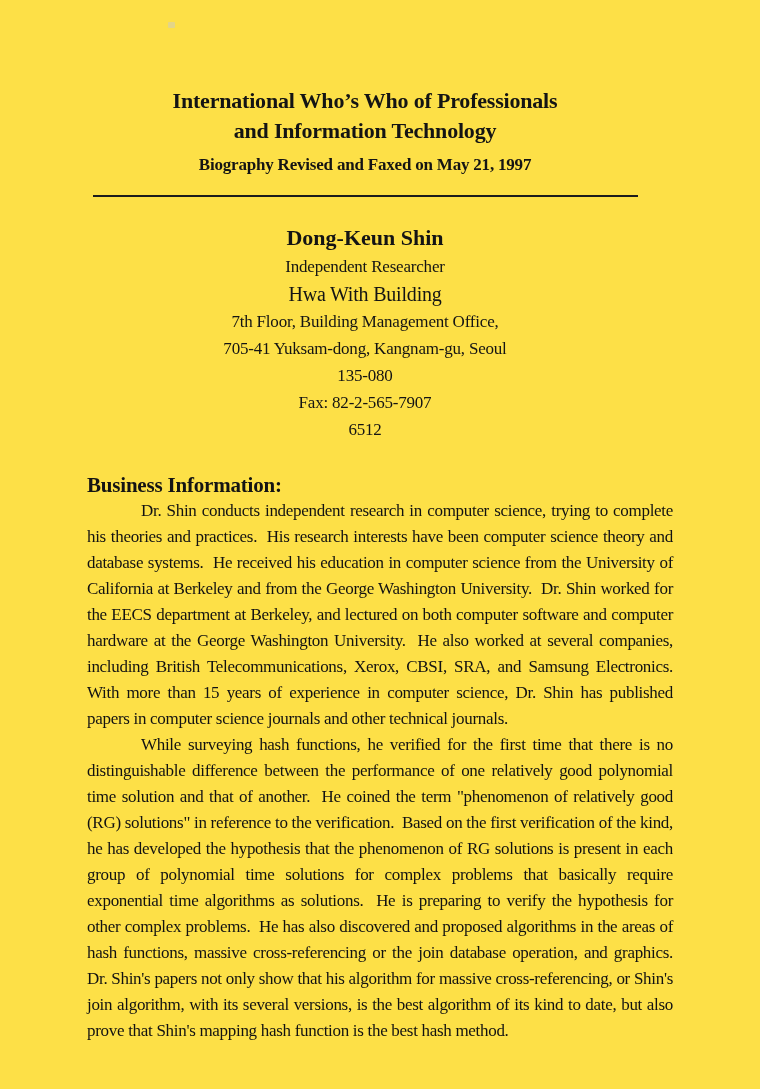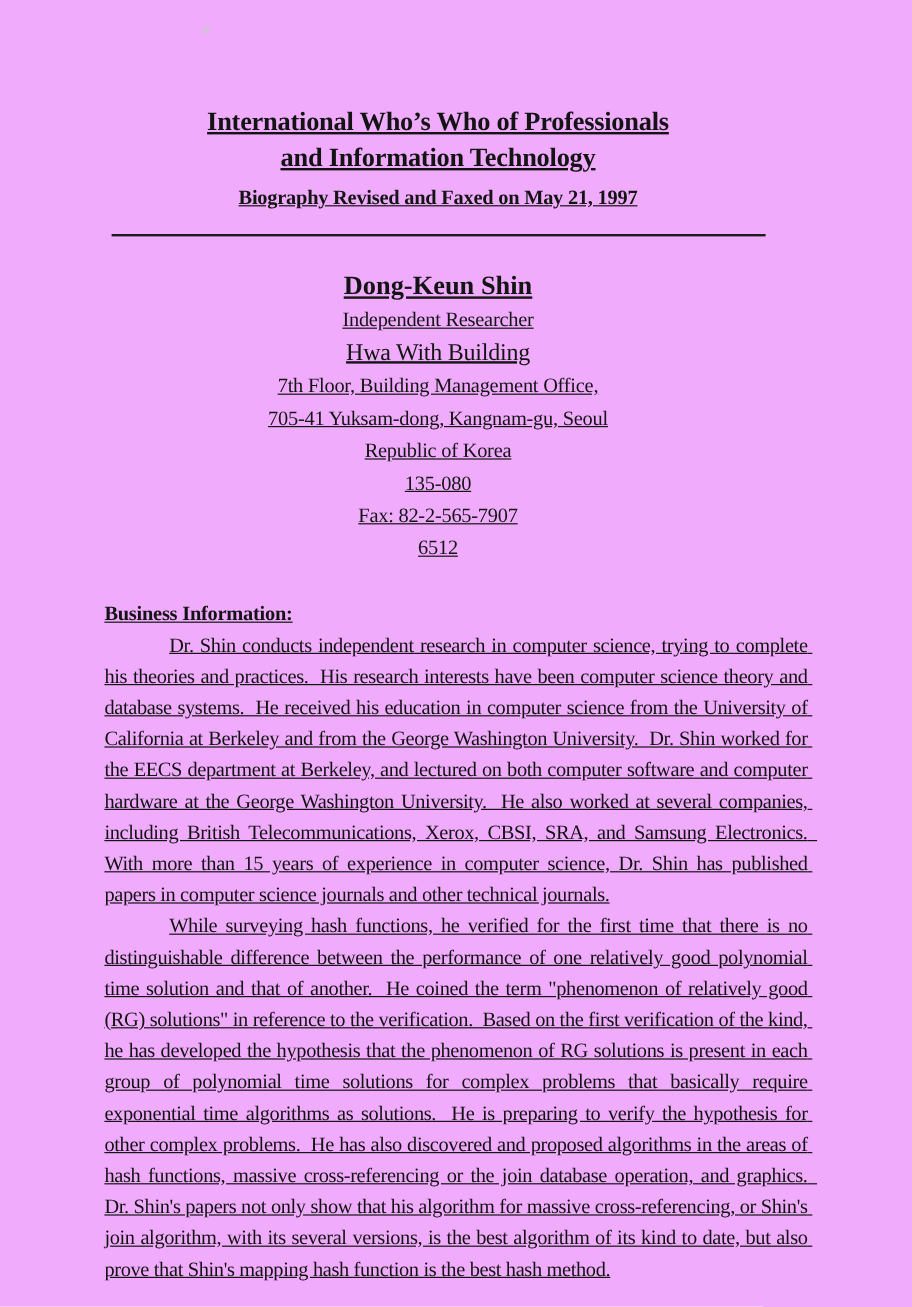--- a/index.html
+++ b/index.html
@@ -4,26 +4,25 @@
 <style>
   html, body {
     margin: 0;
     padding: 0;
     background: #ffffff;
   }
   .page {
     position: relative;
     width: 760px;
     height: 1089px;
-    background: #f0abfc;
+    background: #fde047;
     font-family: "Liberation Serif", serif;
     color: #141414;
     overflow: hidden;
     box-sizing: border-box;
-    text-decoration: underline;
   }
   
   .speck {
     position: absolute;
     left: 168px;
     top: 22px;
     width: 7px;
     height: 6px;
     background: #c9c9c9;
     opacity: .5;
@@ -70,21 +69,21 @@
   }
   .contact-building {
     font-size: 20px;
     line-height: 28px;
   }
   .business {
     margin: 8px 87px 0 87px;
     width: 586px;
   }
   .business-heading {
-    font-size: 17px;
+    font-size: 21px;
     font-weight: bold;
     line-height: 26px;
     letter-spacing: -0.2px;
     margin-top: 29px;
   }
   .para {
     margin: 0;
     font-size: 17px;
     line-height: 26px;
     text-align: justify;
@@ -108,21 +107,20 @@
   </div>
 
   <hr class="rule">
 
   <div class="contact">
     <div class="contact-name">Dong-Keun Shin</div>
     <div class="contact-line">Independent Researcher</div>
     <div class="contact-line contact-building">Hwa With Building</div>
     <div class="contact-line">7th Floor, Building Management Office,</div>
     <div class="contact-line">705-41 Yuksam-dong, Kangnam-gu, Seoul</div>
-    <div class="contact-line">Republic of Korea</div>
     <div class="contact-line">135-080</div>
     <div class="contact-line">Fax: 82-2-565-7907</div>
     <div class="contact-line">6512</div>
   </div>
 
   <div class="business">
     <div class="business-heading">Business Information:</div>
     <p class="para">Dr. Shin conducts independent research in computer science, trying to complete his theories and practices.  His research interests have been computer science theory and database systems.  He received his education in computer science from the University of California at Berkeley and from the George Washington University.  Dr. Shin worked for the EECS department at Berkeley, and lectured on both computer software and computer hardware at the George Washington University.  He also worked at several companies, including British Telecommunications, Xerox, CBSI, SRA, and Samsung Electronics.  With more than 15 years of experience in computer science, Dr. Shin has published papers in computer science journals and other technical journals.</p>
     <p class="para">While surveying hash functions, he verified for the first time that there is no distinguishable difference between the performance of one relatively good polynomial time solution and that of another.  He coined the term "phenomenon of relatively good (RG) solutions" in reference to the verification.  Based on the first verification of the kind, he has developed the hypothesis that the phenomenon of RG solutions is present in each group of polynomial time solutions for complex problems that basically require exponential time algorithms as solutions.  He is preparing to verify the hypothesis for other complex problems.  He has also discovered and proposed algorithms in the areas of hash functions, massive cross-referencing or the join database operation, and graphics.  Dr. Shin's papers not only show that his algorithm for massive cross-referencing, or Shin's join algorithm, with its several versions, is the best algorithm of its kind to date, but also prove that Shin's mapping hash function is the best hash method.</p>
   </div>

